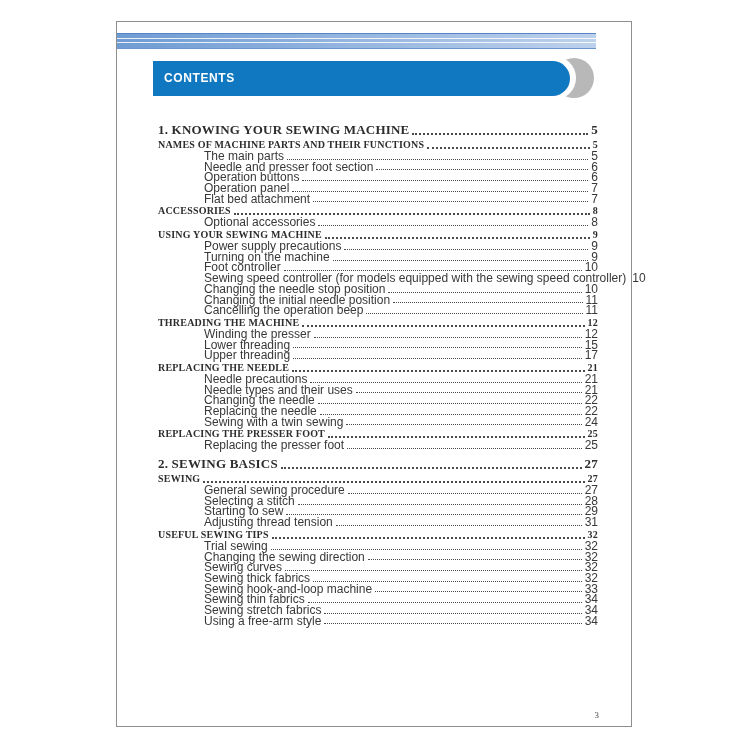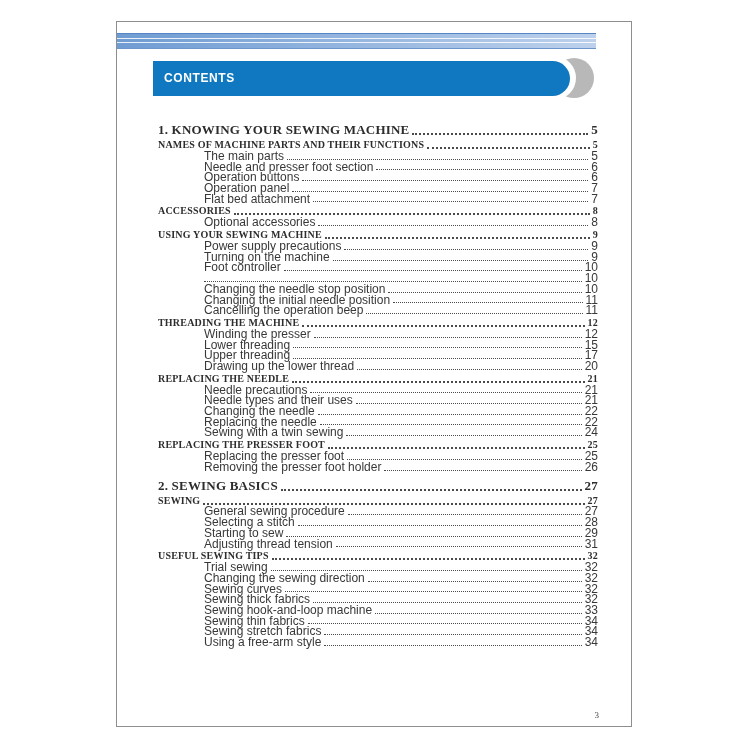--- a/index.html
+++ b/index.html
@@ -143,20 +143,21 @@
             <span class="lbl">Turning on the machine</span>
             <span class="dots"></span>
             <span class="pg">9</span>
           </div>
           <div class="row item">
             <span class="lbl">Foot controller</span>
             <span class="dots"></span>
             <span class="pg">10</span>
           </div>
           <div class="row item">
+            <span class="lbl">Sewing speed controller (for models equipped with the sewing speed controller)</span>
             <span class="dots"></span>
             <span class="pg">10</span>
           </div>
           <div class="row item">
             <span class="lbl">Changing the needle stop position</span>
             <span class="dots"></span>
             <span class="pg">10</span>
           </div>
           <div class="row item">
             <span class="lbl">Changing the initial needle position</span>
@@ -181,25 +182,20 @@
           <div class="row item">
             <span class="lbl">Lower threading</span>
             <span class="dots"></span>
             <span class="pg">15</span>
           </div>
           <div class="row item">
             <span class="lbl">Upper threading</span>
             <span class="dots"></span>
             <span class="pg">17</span>
           </div>
-          <div class="row item">
-            <span class="lbl">Drawing up the lower thread</span>
-            <span class="dots"></span>
-            <span class="pg">20</span>
-          </div>
           <div class="row section">
             <span class="lbl">REPLACING THE NEEDLE</span>
             <span class="dots"></span>
             <span class="pg">21</span>
           </div>
           <div class="row item">
             <span class="lbl">Needle precautions</span>
             <span class="dots"></span>
             <span class="pg">21</span>
           </div>
@@ -225,25 +221,20 @@
           </div>
           <div class="row section">
             <span class="lbl">REPLACING THE PRESSER FOOT</span>
             <span class="dots"></span>
             <span class="pg">25</span>
           </div>
           <div class="row item">
             <span class="lbl">Replacing the presser foot</span>
             <span class="dots"></span>
             <span class="pg">25</span>
-          </div>
-          <div class="row item">
-            <span class="lbl">Removing the presser foot holder</span>
-            <span class="dots"></span>
-            <span class="pg">26</span>
           </div>
         </div>
         <div class="chapter-block">
           <div class="row chapter">
             <span class="lbl">2. SEWING BASICS</span>
             <span class="dots"></span>
             <span class="pg">27</span>
           </div>
           <div class="row section">
             <span class="lbl">SEWING</span>

